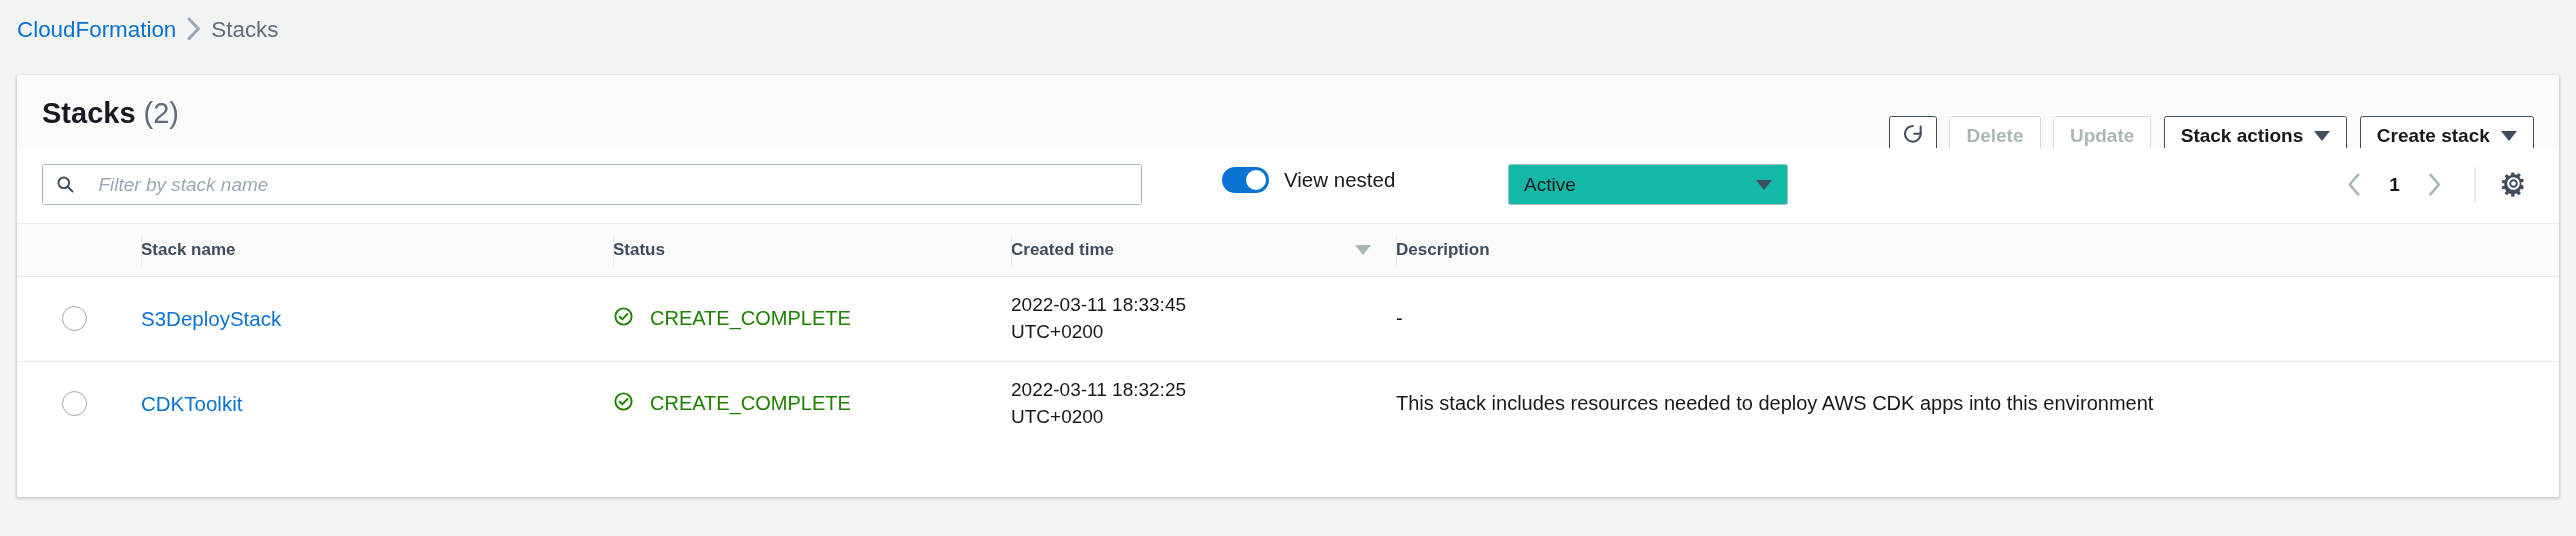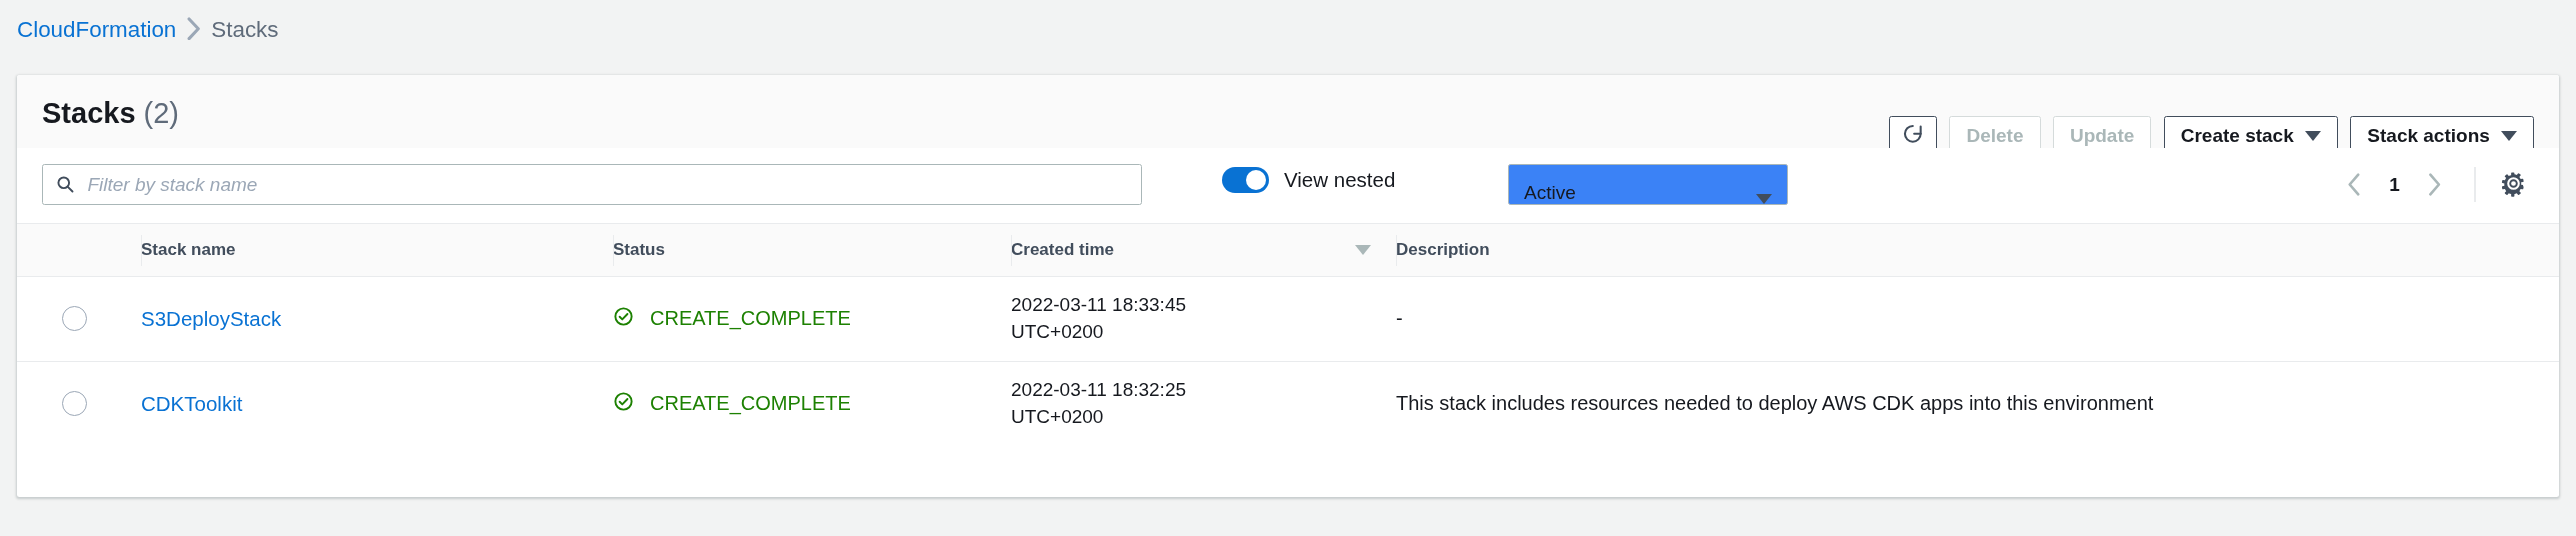--- a/index.html
+++ b/index.html
@@ -90,21 +90,21 @@
     background: #ffffff;
   }
   .search-box {
     position: absolute; left: 25px; top: 16px;
     width: 1100px; height: 41px;
     border: 1.2px solid #aab7b8;
     border-radius: 2.5px;
     background: #ffffff;
     display: flex; align-items: center;
     padding: 0 12.4px;
-    gap: 10px;
+    gap: 21px;
   }
   .search-input {
     border: none; outline: none;
     font-size: 19px;
     font-style: italic;
     color: #5f6b7a;
     background: transparent;
     width: 100%;
     font-family: "Liberation Sans", sans-serif;
   }
@@ -128,22 +128,22 @@
     border-radius: 50%;
     background: #ffffff;
   }
   .toggle-label { font-size: 20.5px; color: #16191f; white-space: nowrap; }
 
   .select-box {
     position: absolute; left: 1491px; top: 16px;
     width: 280px; height: 41px;
     border: 1.2px solid #aab7b8;
     border-radius: 2.5px;
-    background: #3b82f6;
-    display: flex; align-items: flex-end; justify-content: space-between;
+    background: #14b8a6;
+    display: flex; align-items: center; justify-content: space-between;
     padding: 0 15px;
     cursor: pointer;
   }
   .select-value { font-size: 19px; color: #16191f; }
 
   .pager {
     position: absolute; right: 25px; top: 16px;
     display: flex; align-items: center; gap: 0;
     height: 41px;
   }
@@ -275,26 +275,26 @@
               <path d="M12 4 A8 8 0 1 0 20 12" stroke="#414d5c" stroke-width="2.1" stroke-linecap="round"></path>
               <path d="M20 4.5 L20 12 L13.4 12" stroke="#414d5c" stroke-width="2.1" stroke-linecap="round" stroke-linejoin="round"></path>
             </svg>
           </span>
         </button>
 
         <button class="btn disabled">Delete</button>
         <button class="btn disabled">Update</button>
 
         <button class="btn">
-          <span>Create stack</span>
+          <span>Stack actions</span>
           <span class="caret"></span>
         </button>
 
         <button class="btn">
-          <span>Stack actions</span>
+          <span>Create stack</span>
           <span class="caret"></span>
         </button>
       </div>
     </div>
 
     <div class="filter-bar">
 
       <div class="search-box">
         <span>
           <svg width="20" height="20" viewBox="0 0 24 24" fill="none">

